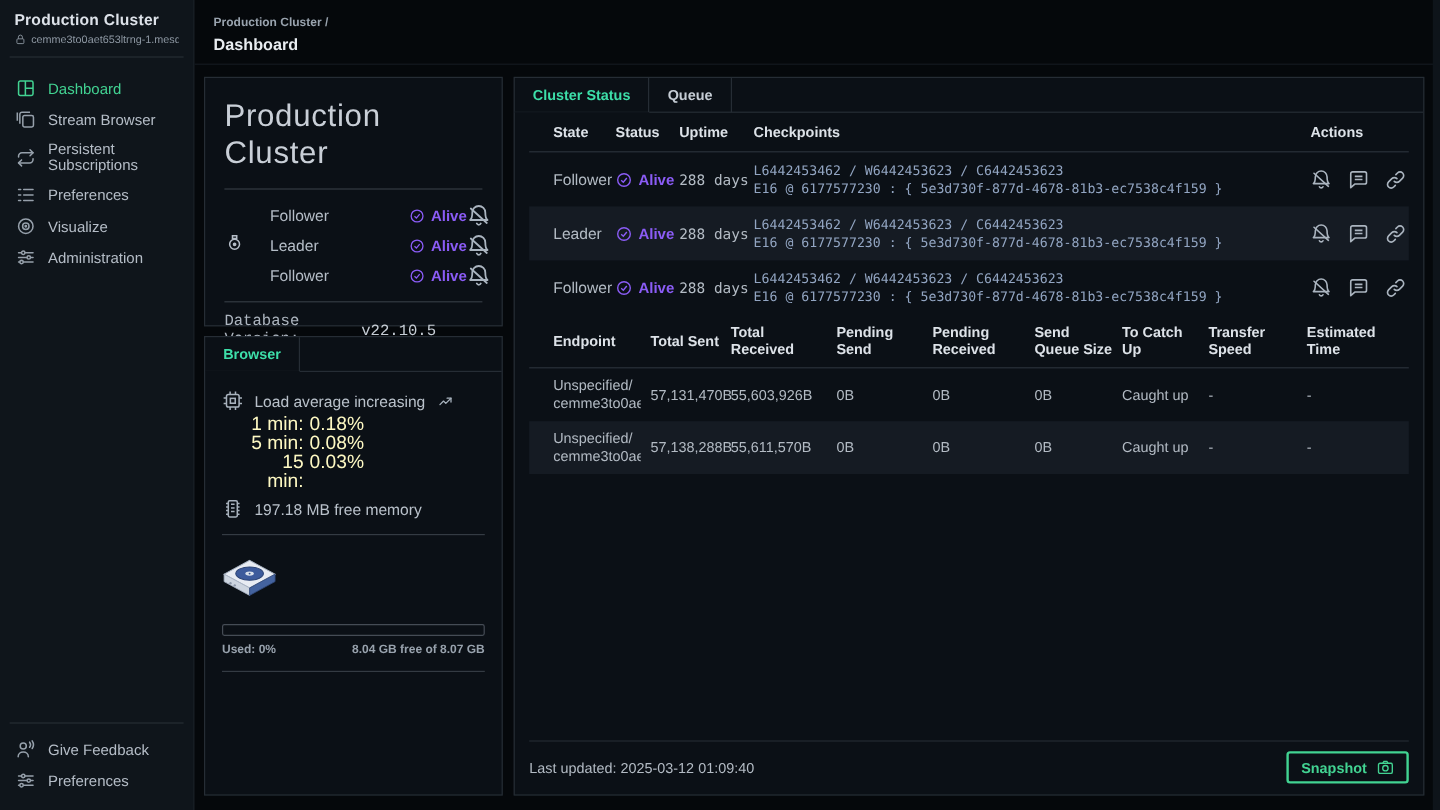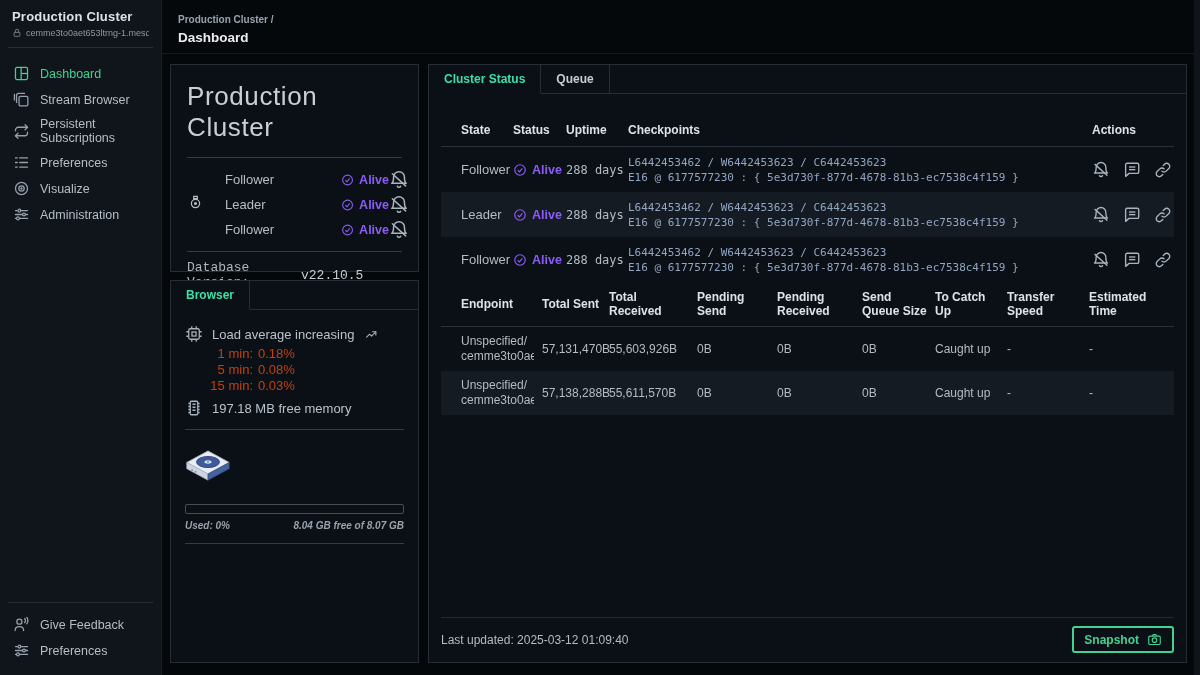--- a/index.html
+++ b/index.html
@@ -63,34 +63,34 @@
          color:#c6cdd5; border-right:1px solid #262d35; margin-bottom:-1px;
          border-bottom:1px solid transparent; cursor:pointer; }
   .tab.active { color:#3ddfa9; border-bottom-color:#0b1016; }
 
   
   .system { flex:1; display:flex; flex-direction:column; padding:0; }
   .sys-body { padding:12px 14px 0; }
   .sys-row { display:flex; align-items:center; gap:9px; font-size:13px; color:#b9c1ca; margin:3px 0; }
   .sys-row svg.g { width:18px; height:18px; color:#a8b2bd; flex:none; }
   .sys-row svg.trend { width:13px; height:13px; color:#a8b2bd; margin-left:2px; }
-  .load-lines { margin:1px 0 5px 22px; font-size:13px; color:#c2410c; }
+  .load-lines { margin:1px 0 5px 22px; font-size:16px; color:#fef9c3; }
   .load-line { display:grid; grid-template-columns:46px auto; gap:5px; line-height:16px; }
   .load-line .ll { text-align:right; }
   .sys-div { border-top:1px solid #343b43; margin:12px 0 0; }
   .disk-row { display:flex; align-items:center; gap:15px; margin:16px 0 18px; }
   .disk-row svg { width:46px; height:40px; flex:none; }
   .disk-path { font-size:18px; color:#aeb6bf; letter-spacing:.3px; }
   .pbar { height:10px; border:1px solid #454c55; border-radius:2px; overflow:hidden; }
   .pfill { height:100%; background:#42d392; }
   .usage { display:flex; justify-content:space-between; font-size:10px; font-weight:bold;
-           color:#98a2ad; margin:6px 0 10px;font-style:italic; }
+           color:#98a2ad; margin:6px 0 10px; }
 
   
-  .cluster { flex:1; min-width:0; display:flex; flex-direction:column;gap:20px; }
+  .cluster { flex:1; min-width:0; display:flex; flex-direction:column; }
   .cl-body { flex:1; min-height:0; padding:0 12px; display:flex; flex-direction:column; }
   .st-head, .st-row { display:grid; grid-template-columns:52px 53px 62px 1fr 90px;
                       padding-left:20px; align-items:center; }
   .st-head { height:33px; font-size:12px; font-weight:bold; color:#dde2e8; border-bottom:1px solid #2a313a; }
   .st-row { min-height:45px; font-size:13px; color:#b3bbc4; }
   .hl { background:#151b23; }
   .uptime { font-family:"DejaVu Sans Mono", monospace; font-size:12px; }
   .cp { font-family:"DejaVu Sans Mono", monospace; font-size:11px; color:#92a5c2; line-height:15px; }
   .actions { display:flex; gap:13px; padding-left:8px; }
   .actions svg { width:18px; height:18px; color:#aab4bf; cursor:pointer; }

